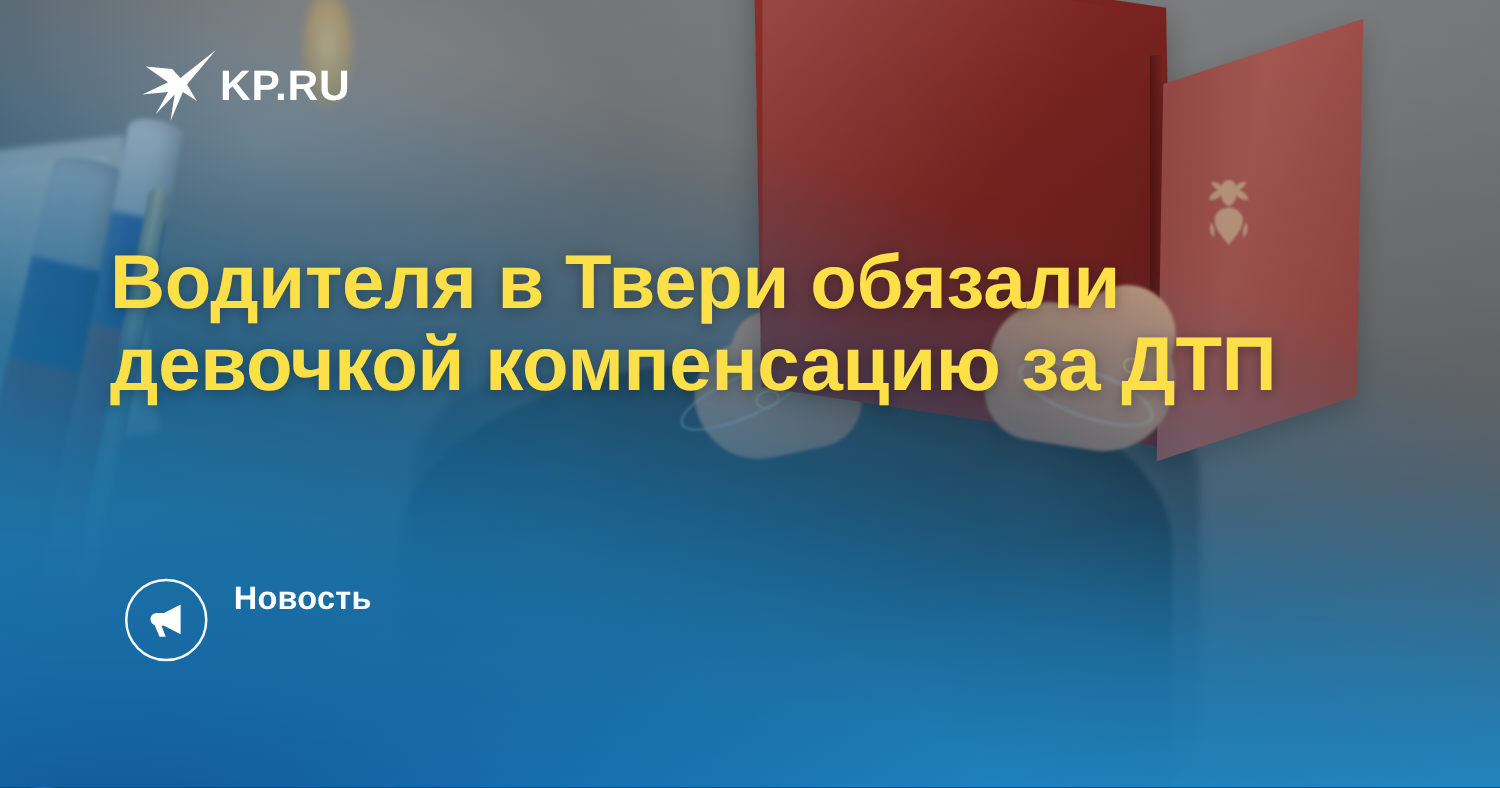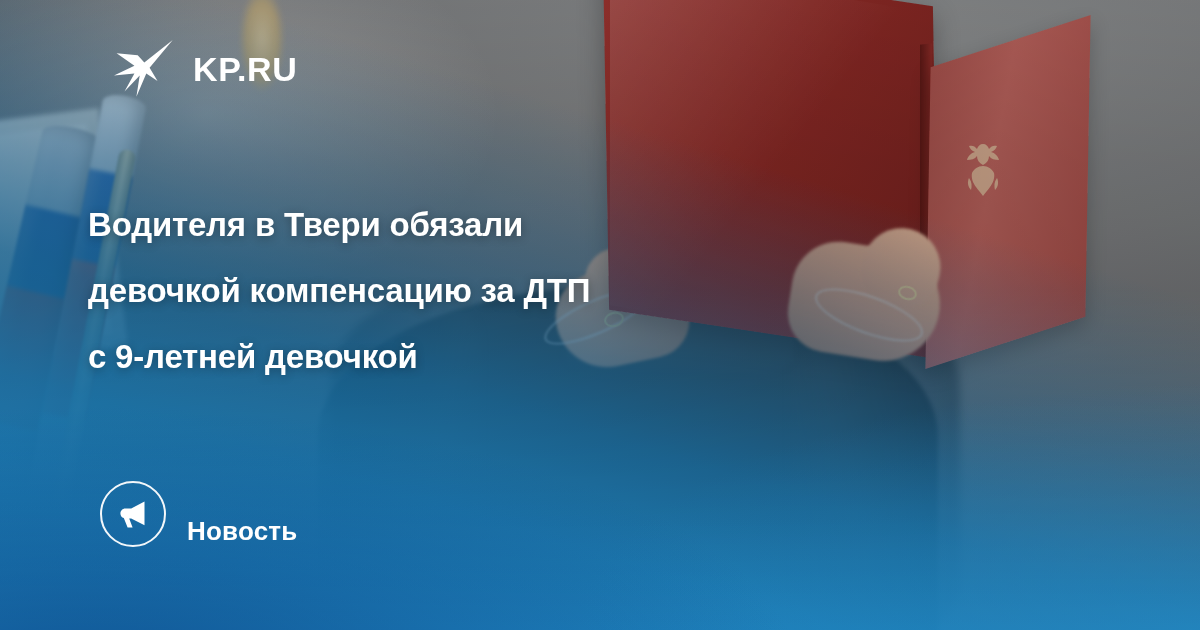--- a/index.html
+++ b/index.html
@@ -226,45 +226,45 @@
       rgba(0,0,0,.18) 46%,
       rgba(0,0,0,.10) 70%,
       rgba(0,0,0,0) 100%);
   }
 
   
   .content { position: absolute; inset: 0; }
 
   .brand {
     position: absolute; left: 110px; top: 36px;
-    display: flex; align-items: center; gap: 17px;
+    display: flex; align-items: center; 
   }
   .brand-mark { width: 66px; height: 66px; display: block; }
   .brand-name {
     color: #ffffff;
     font-size: 34px;
     font-weight: 700;
     letter-spacing: .6px;
     line-height: 1;
   }
 
   .headline {
     position: absolute; left: 88px; top: 192px; right: 150px;
-    color: #ffffff;
-    font-size: 33px;
+    color: #fde047;
+    font-size: 61px;
     font-weight: 700;
     line-height: 66px;
     letter-spacing: -0.2px;
     text-shadow: 0 2px 10px rgba(0,0,0,.30);
   }
   .headline span { display: block; white-space: nowrap; }
 
   .badge {
-    position: absolute; left: 100px; top: 481px;
-    display: flex; align-items: flex-end; gap: 21px;
+    position: absolute; left: 100px; top: 463px;
+    display: flex; align-items: flex-start; gap: 21px;
   }
   .badge-circle {
     width: 66px; height: 66px; border-radius: 50%;
     border: 2px solid rgba(255,255,255,.95);
     display: flex; align-items: center; justify-content: center;
     box-sizing: border-box;
   }
   .badge-circle svg { width: 34px; height: 34px; display: block; }
   .badge-label {
     color: #ffffff;
@@ -330,21 +330,20 @@
     <div class="brand">
       <svg class="brand-mark" viewBox="0 0 100 100" aria-hidden="true">
         <path fill="#ffffff" d="M95 6 L52 40 L42 29 L10 26 L37 45 L6 60 L37 57 L22 84 L45 60 L40 92 L55 57 L72 68 L60 48 Z"></path>
       </svg>
       <div class="brand-name">KP.RU</div>
     </div>
 
     <div class="headline">
       <span>Водителя в Твери обязали</span>
       <span>девочкой компенсацию за ДТП</span>
-      <span>с 9-летней девочкой</span>
     </div>
 
     <div class="badge">
       <div class="badge-circle">
         <svg viewBox="0 0 34 34" aria-hidden="true">
           <path fill="#ffffff" d="M28.5 4.6 L15.2 11.4 L9.4 11.4 C6.6 11.4 4.4 13.6 4.4 16.4 C4.4 18.6 5.8 20.5 7.8 21.1 L11.6 30.4 L16.6 30.4 L13.2 21.5 L15.2 21.5 L28.5 28.3 Z"></path>
         </svg>
       </div>
       <div class="badge-label">Новость</div>
     </div>

